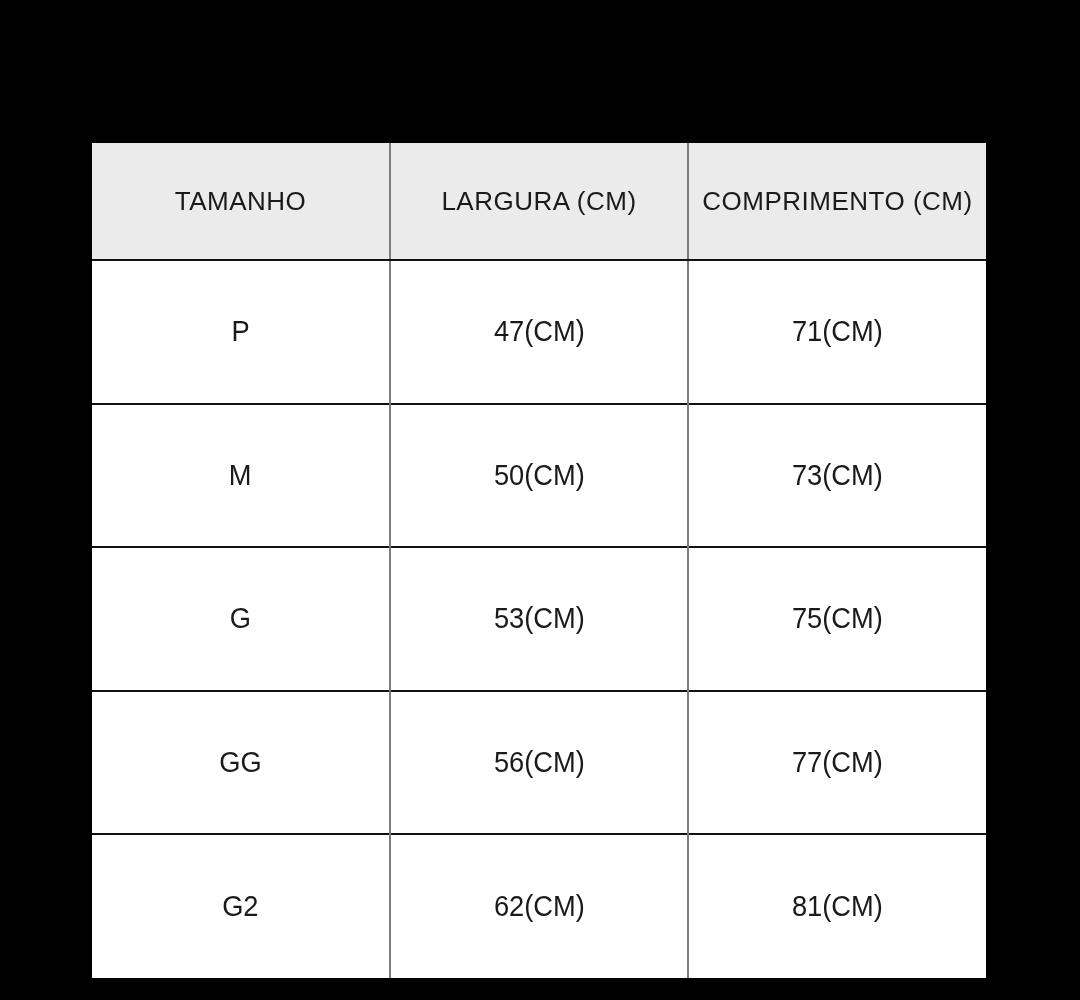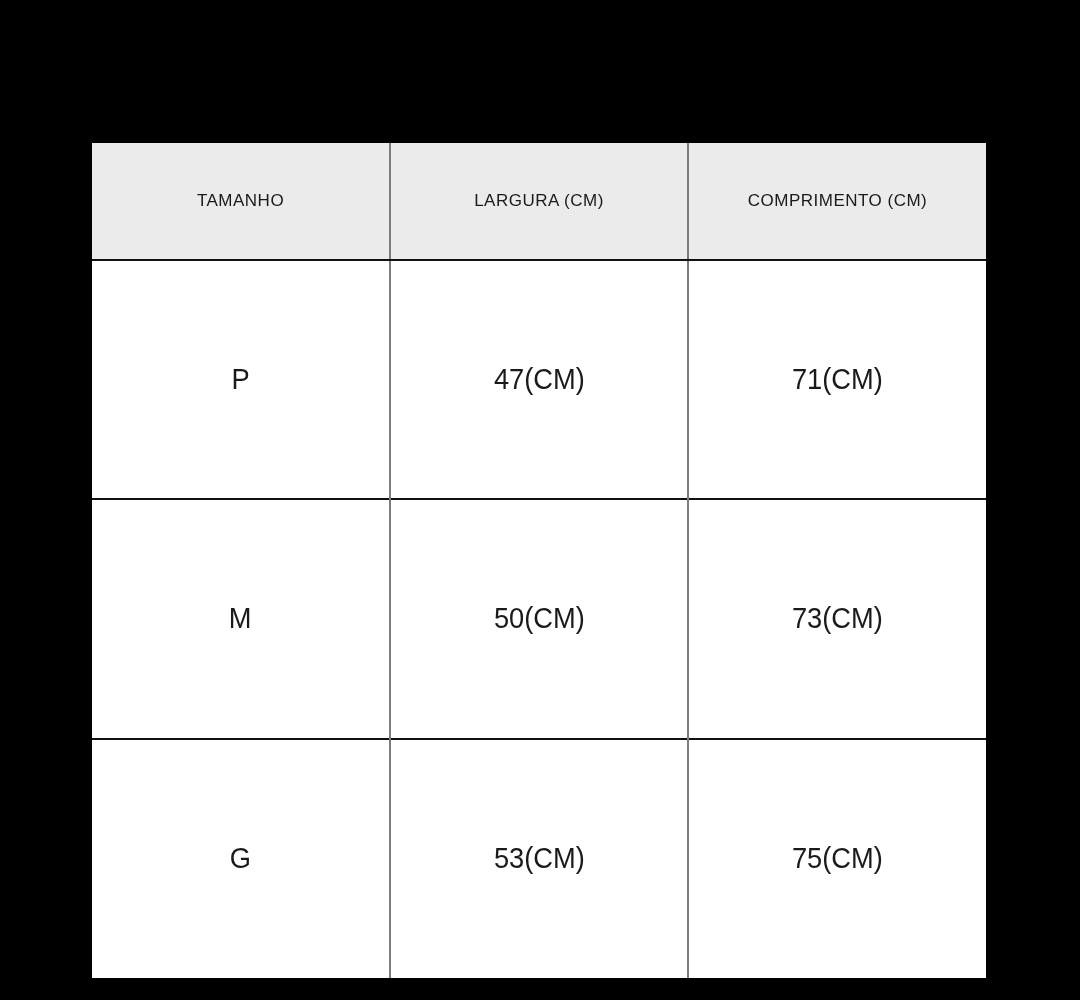--- a/index.html
+++ b/index.html
@@ -41,21 +41,21 @@
   table.size-table td {
     text-align: center;
     vertical-align: middle;
     color: var(--text);
     overflow: hidden;
   }
   
   table.size-table thead tr { height: 117px; }
   table.size-table th {
     background: var(--header-bg);
-    font-size: 17px;
+    font-size: 26px;
     font-weight: 400;
     letter-spacing: 0.5px;
   }
   
   table.size-table tbody tr { height: 119px; }
   table.size-table td {
     background: var(--cell-bg);
     font-size: 29px;
     font-weight: 400;
   }
@@ -99,16 +99,26 @@
         <tr>
           <td><span class="cell-text">M</span></td>
           <td><span class="cell-text">50(CM)</span></td>
           <td><span class="cell-text">73(CM)</span></td>
         </tr>
         <tr>
           <td><span class="cell-text">G</span></td>
           <td><span class="cell-text">53(CM)</span></td>
           <td><span class="cell-text">75(CM)</span></td>
         </tr>
+        <tr>
+          <td><span class="cell-text">GG</span></td>
+          <td><span class="cell-text">56(CM)</span></td>
+          <td><span class="cell-text">77(CM)</span></td>
+        </tr>
+        <tr>
+          <td><span class="cell-text">G2</span></td>
+          <td><span class="cell-text">62(CM)</span></td>
+          <td><span class="cell-text">81(CM)</span></td>
+        </tr>
       </tbody>
     </table>
   </div>
 </div>
 
 </body></html>

